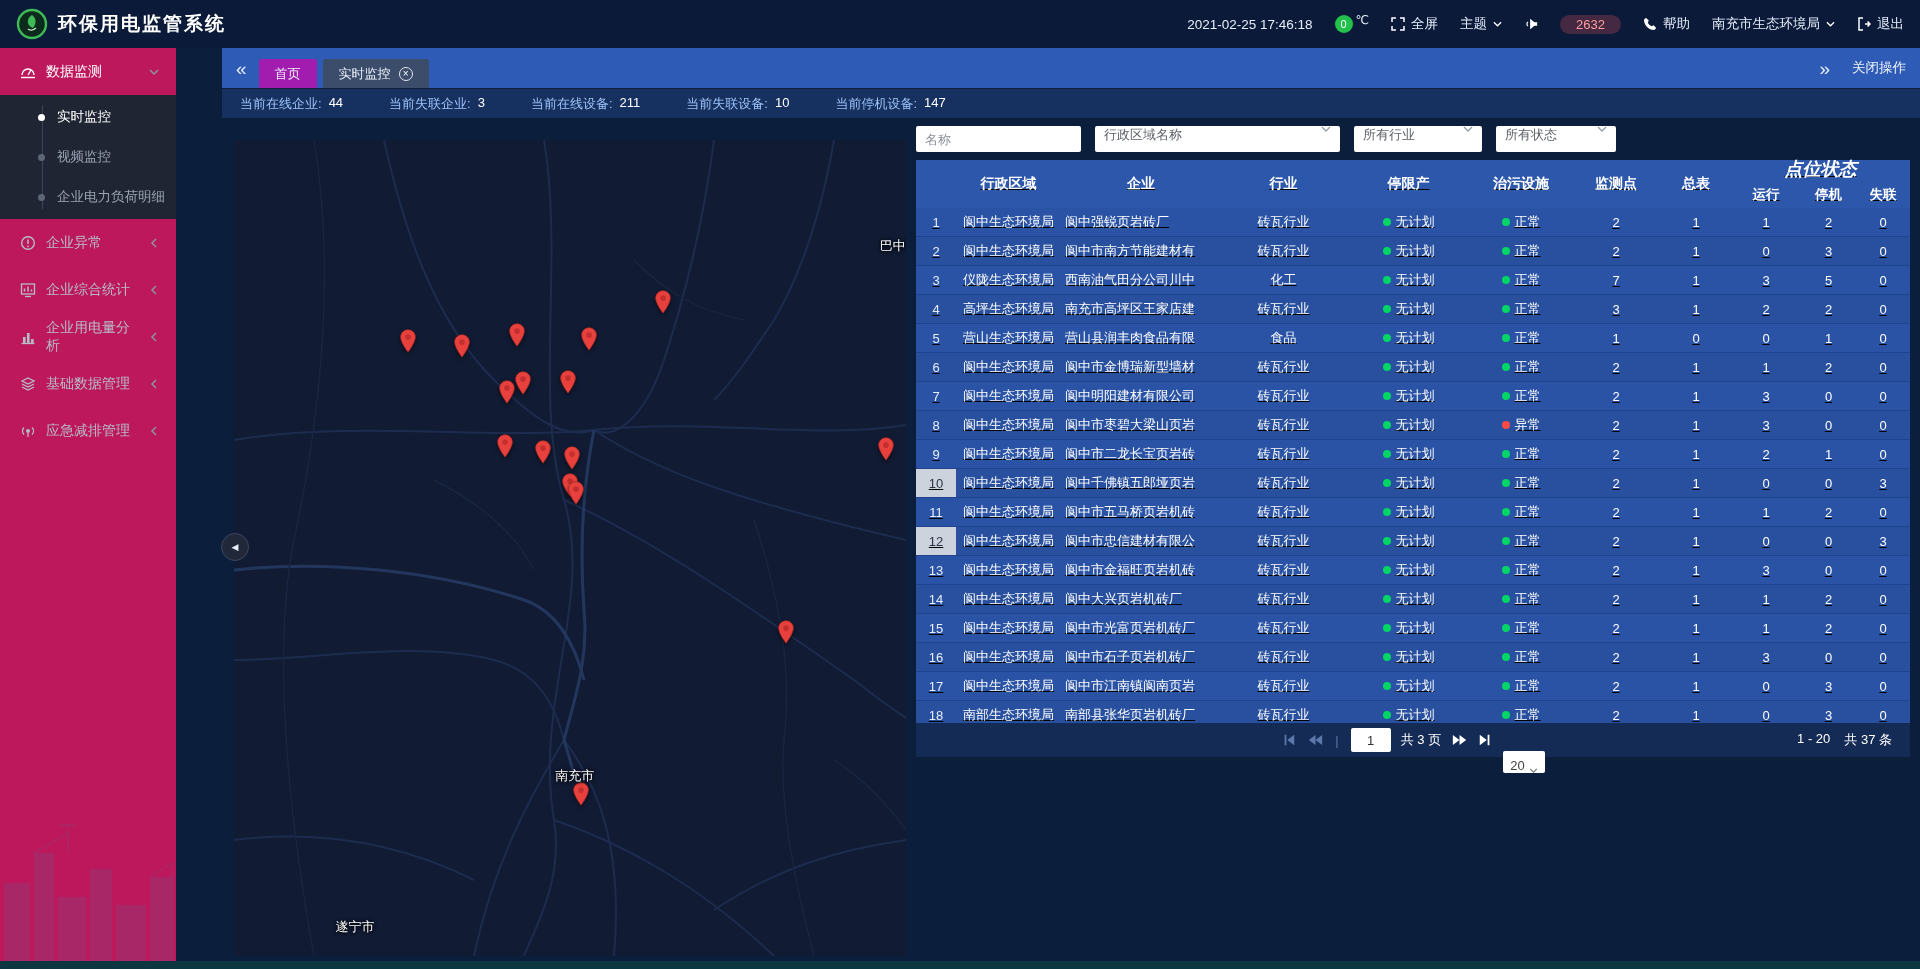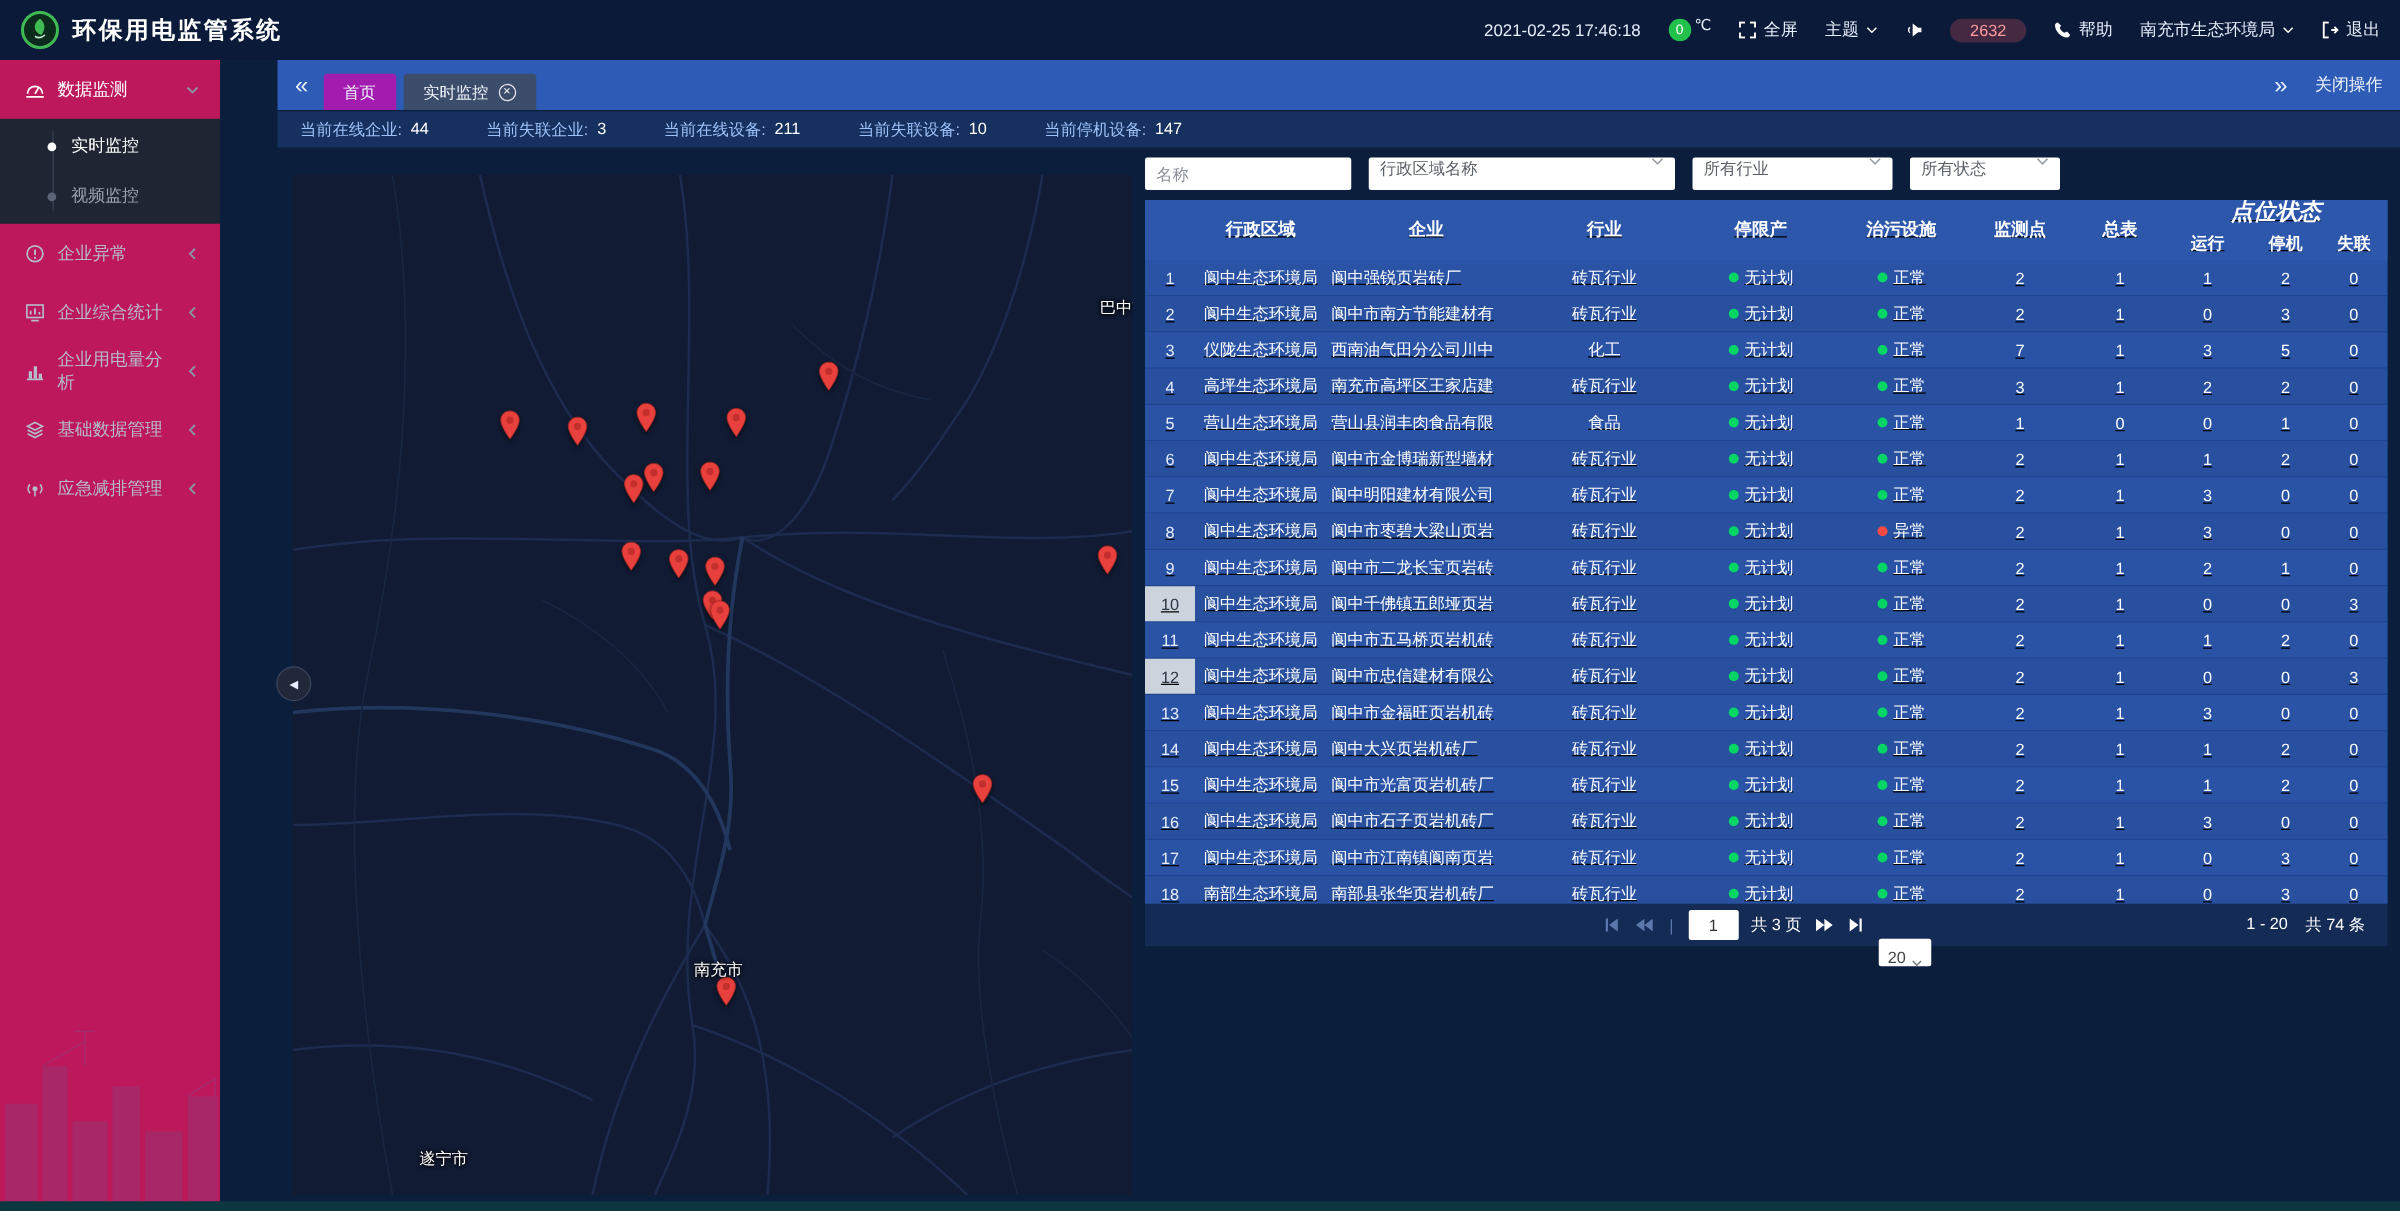--- a/index.html
+++ b/index.html
@@ -74,21 +74,21 @@
 
   
   .rpanel{position:absolute;left:694px;top:0;width:994px;}
   .filters{display:flex;gap:14px;padding:8px 0;}
   .f-input{width:165px;height:26px;background:#fff;border:none;border-radius:2px;padding:0 9px;
            font-size:13px;color:#333;box-sizing:border-box;outline:none;font-family:inherit;}
   .f-input::placeholder{color:#8a9099;}
   .f-select{height:26px;background:#fff;border-radius:2px;display:inline-flex;align-items:flex-start;
             justify-content:space-between;padding:0 9px;font-size:13px;color:#5a5f66;box-sizing:border-box;cursor:pointer;}
   .f-select .sel-caret{width:10px;height:6px;color:#9aa0a8;}
-  .w-region{width:245px;} .w-industry{width:160px;} .w-status{width:120px;}
+  .w-region{width:245px;} .w-industry{width:128px;} .w-status{width:120px;}
 
   .tgrid{display:grid;grid-template-columns:40px 105px 160px 125px 125px 100px 90px 70px 70px 55px 1fr;}
   .tableblock{background:#2a53a5;text-decoration:underline;}
   .thead{background:#2c57ab;grid-template-rows:22px 26px;height:48px;color:#fff;}
   .th{grid-row:1/3;display:flex;align-items:center;justify-content:center;font-size:14px;font-weight:bold;}
   .th-group{grid-column:9/12;grid-row:1;display:flex;align-items:flex-end;justify-content:center;
             font-size:18px;font-weight:bold;font-style:italic;padding-bottom:1px;text-align:right;}
   .th-sub{grid-row:2;display:flex;align-items:center;justify-content:center;font-size:13.5px;font-weight:bold;}
   .s1{grid-column:9;} .s2{grid-column:10;} .s3{grid-column:11;}
   .tbody{height:515px;overflow:hidden;}
@@ -198,20 +198,24 @@
             </span>
           </div>
           <div class="nav-sub">
             <div class="nav-sub-item active">
               <span class="dot"></span>
               <span>实时监控</span>
             </div>
             <div class="nav-sub-item">
               <span class="dot"></span>
               <span>视频监控</span>
+            </div>
+            <div class="nav-sub-item">
+              <span class="dot"></span>
+              <span>企业电力负荷明细</span>
             </div>
           </div>
         </div>
         <div class="nav-group">
           <div class="nav-head">
             <span class="nav-ic">
               <svg viewBox="0 0 16 16" width="16" height="16">
                 <circle cx="8" cy="8" r="6.3" fill="none" stroke="currentColor" stroke-width="1.4"></circle>
                 <path d="M8 4.5v4.5" stroke="currentColor" stroke-width="1.5"></path>
                 <circle cx="8" cy="11.3" r="0.9" fill="currentColor"></circle>
@@ -871,21 +875,21 @@
           </span>
           <span class="pg-size">
             <span>20</span>
             <svg class="sel-caret" viewBox="0 0 10 6">
                 <path d="M1 1l4 4 4-4" fill="none" stroke="currentColor" stroke-width="1.4"></path>
               </svg>
           </span>
         </div>
         <div class="pager-count">
           <span>1 - 20</span>
-          <span>共 74 条</span>
+          <span>共 37 条</span>
         </div>
       </div>
 
     </div>
   </div>
 
   <div class="bottomstrip"></div>
 </div>
 
 </body></html>

